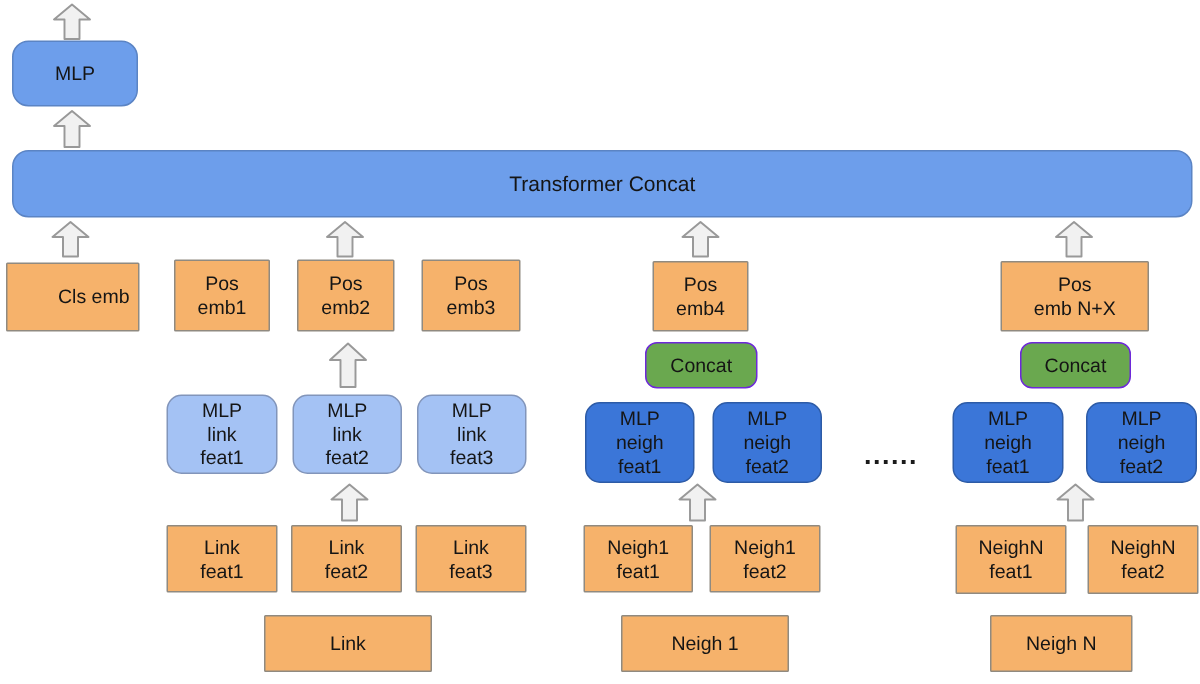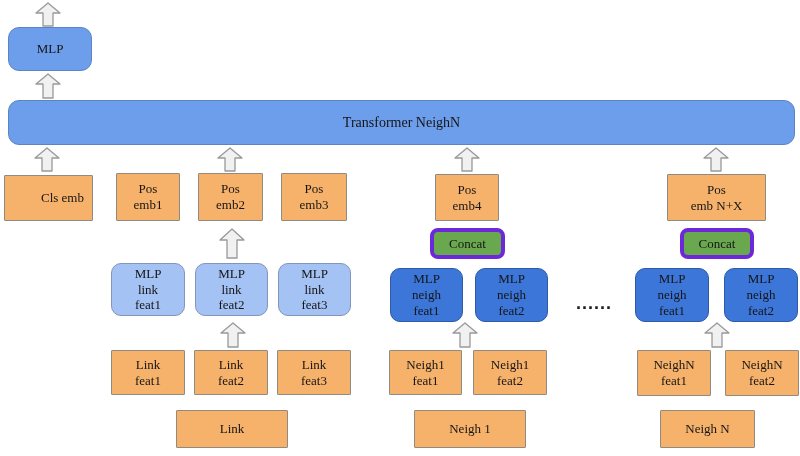--- a/index.html
+++ b/index.html
@@ -15,21 +15,20 @@
     position:absolute;
     box-sizing:border-box;
     display:flex;
     align-items:center;
     justify-content:center;
     text-align:center;
     white-space:pre-line;
     font-size:13px;
     line-height:1.22;
     color:#151515;
-    font-family:Liberation Serif, serif;
   }
   .blue{
     background:var(--blue,#6d9eeb);
     border:1px solid #5b84c4;
     border-radius:11px;
   }
   .lblue{
     background:var(--light-blue,#a4c2f4);
     border:1px solid #8295ba;
     border-radius:10px;
@@ -39,21 +38,21 @@
     border:1px solid #2d5ba6;
     border-radius:10px;
   }
   .orange{
     background:var(--orange,#f6b26b);
     border:1px solid #908a80;
     border-radius:1px;
   }
   .green{
     background:var(--green,#6aa84f);
-    border:4px solid #6d28d9;
+    border:1px solid #6d28d9;
     border-radius:8px;
   }
   .encoder{font-size:14px;}
   .arrow{position:absolute;}
   .dots{
     position:absolute;
     left:574px;top:293px;width:40px;
     font-size:18px;
     font-weight:bold;
     letter-spacing:1px;
@@ -92,21 +91,21 @@
   </svg>
   <svg class="arrow" style="left:452px;top:322px;" width="26" height="26" viewBox="0 0 26 26">
     <polygon points="13,1 1,11 8,11 8,25 18,25 18,11 25,11" fill="#f1f1f1" stroke="#999999" stroke-width="1.3" stroke-linejoin="round"></polygon>
   </svg>
   <svg class="arrow" style="left:704px;top:322px;" width="26" height="26" viewBox="0 0 26 26">
     <polygon points="13,1 1,11 8,11 8,25 18,25 18,11 25,11" fill="#f1f1f1" stroke="#999999" stroke-width="1.3" stroke-linejoin="round"></polygon>
   </svg>
 
   <div class="box blue" style="left:8px;top:27px;width:84px;height:44px;">MLP</div>
 
-  <div class="box blue encoder" style="left:8px;top:100px;width:787px;height:45px;">Transformer NeighN</div>
+  <div class="box blue encoder" style="left:8px;top:100px;width:787px;height:45px;">Transformer Concat</div>
 
   <div class="box orange" style="left:4px;top:175px;width:89px;height:46px;padding-left:28px;">Cls emb</div>
   <div class="box orange" style="left:116px;top:173px;width:64px;height:48px;">Pos
 emb1</div>
   <div class="box orange" style="left:198px;top:173px;width:65px;height:48px;">Pos
 emb2</div>
   <div class="box orange" style="left:281px;top:173px;width:66px;height:48px;">Pos
 emb3</div>
   <div class="box orange" style="left:435px;top:174px;width:64px;height:47px;">Pos
 emb4</div>

